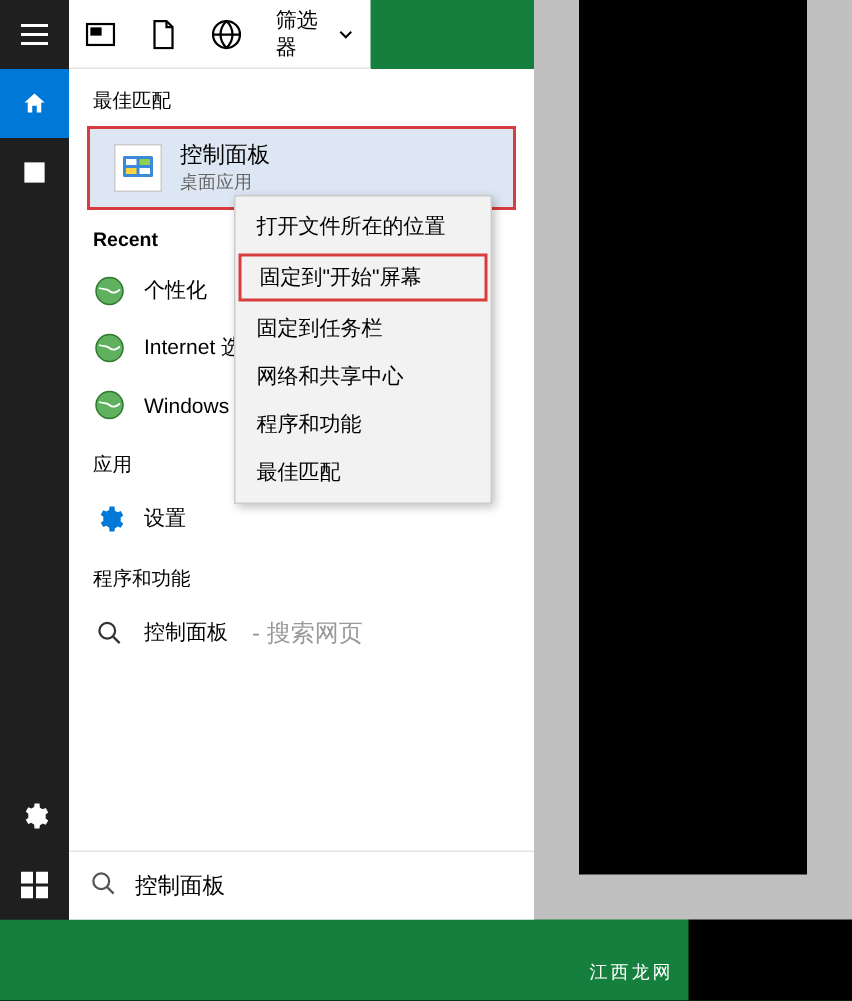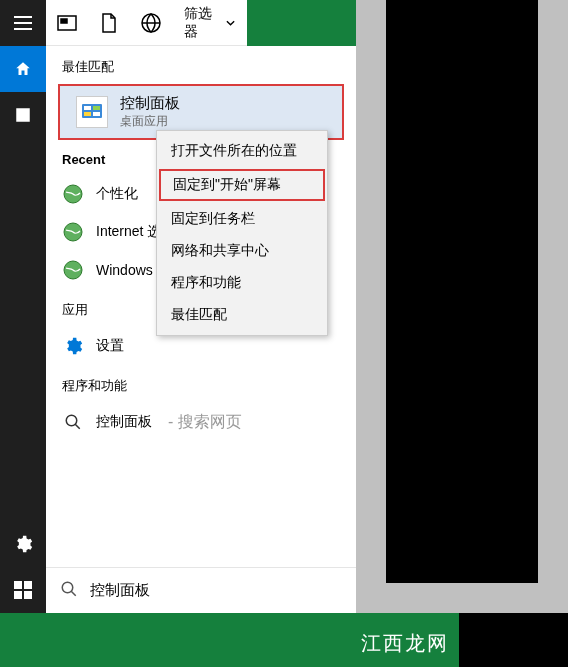--- a/index.html
+++ b/index.html
@@ -27,21 +27,21 @@
 .recent-item .ricon, .app-item .ricon { width: 22px; height: 22px; flex-shrink: 0; display: flex; align-items: center; justify-content: center; }
 .suggest-item .ricon { width: 22px; height: 22px; flex-shrink: 0; display: flex; align-items: center; justify-content: center; }
 .suggest-item .label { color: #000; }
 .suggest-item .sub { color: #999; font-size: 16px; margin-left: 4px; }
 .context-menu { position: absolute; left: 156px; top: 130px; width: 172px; background: #f2f2f2; border: 1px solid #ccc; box-shadow: 2px 2px 6px rgba(0,0,0,0.25); z-index: 100; padding: 4px 0; }
 .ctx-item { padding: 7px 14px; font-size: 14px; color: #000; cursor: pointer; }
 .ctx-highlight { border: 2px solid #d93c3c; margin: 2px; padding: 5px 12px; }
 .search-bar { position: absolute; left: 46px; bottom: 54px; width: 310px; height: 46px; background: #fff; border-top: 1px solid #e5e5e5; display: flex; align-items: center; padding: 0 14px; gap: 12px; }
 .search-bar input { border: none; outline: none; font-size: 15px; flex: 1; background: transparent; }
 .start-btn { position: absolute; left: 0; bottom: 54px; width: 46px; height: 46px; background: #1f1f1f; display: flex; align-items: center; justify-content: center; cursor: pointer; }
-.watermark { position: absolute; right: 10px; bottom: 10px; color: #fff; font-size: 20px; font-family: "Microsoft YaHei"; letter-spacing: 2px; }
+.watermark { position: absolute; right: 10px; bottom: 10px; color: #fff; font-size: 12px; font-family: "Microsoft YaHei"; letter-spacing: 2px; }
 .rightpane { position: absolute; left: 356px; top: 0; width: 212px; height: 613px; background: #c0c0c0; }
 .rightpane-inner { position: absolute; left: 30px; top: 0; right: 30px; bottom: 30px; background: #000; }
 </style>
 </head>
 <body>
 
 <div class="screen">
 
   <div class="rightpane">
     <div class="rightpane-inner"></div>

